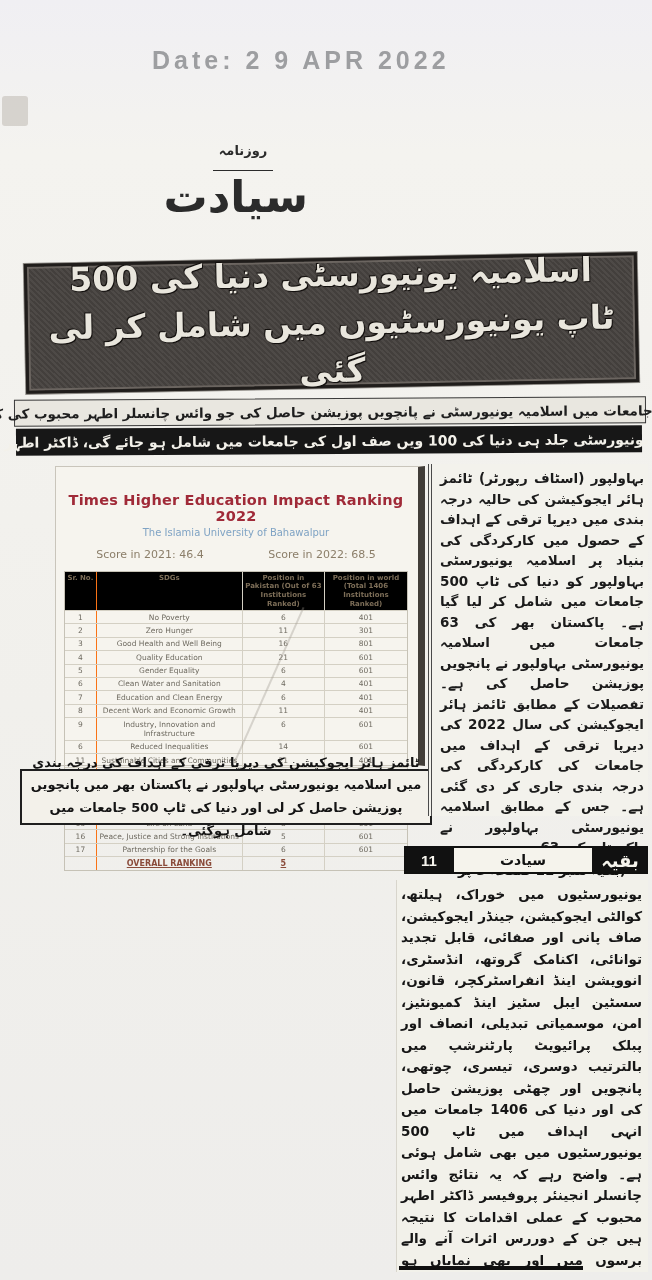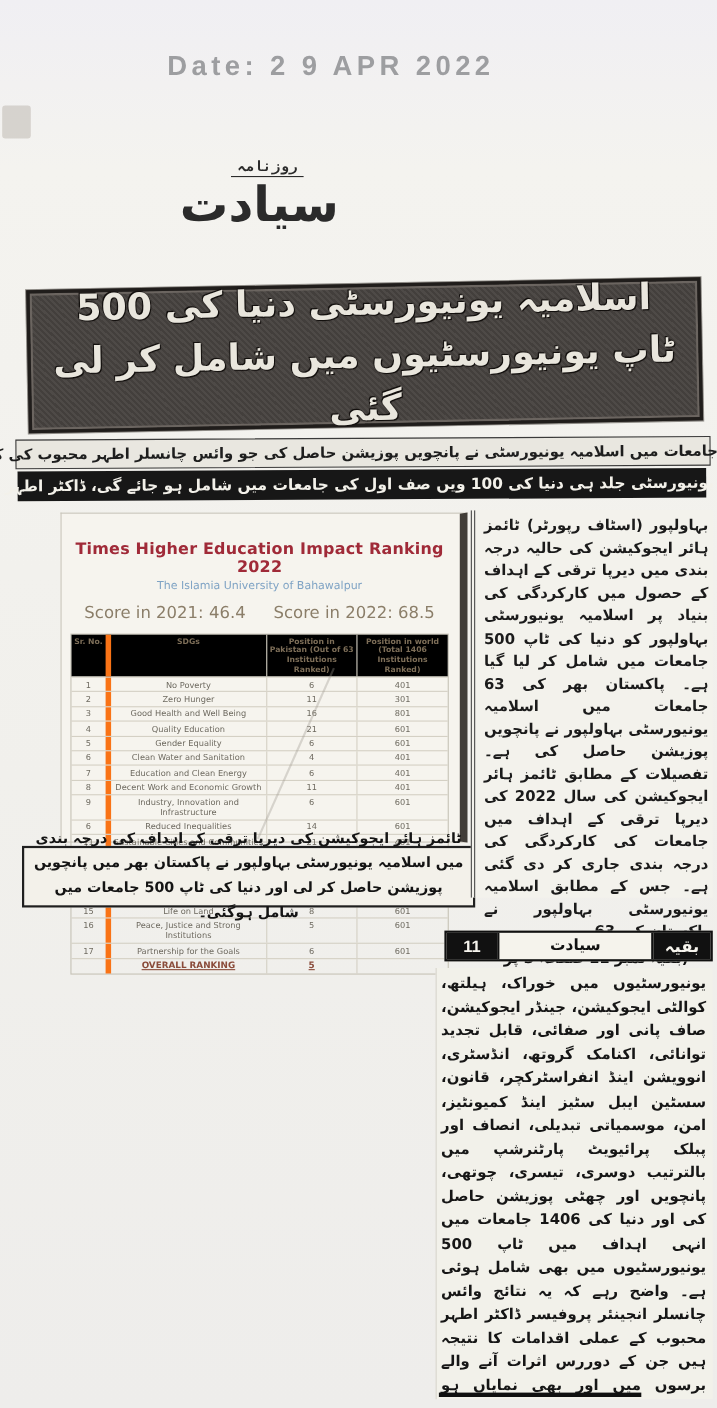--- a/index.html
+++ b/index.html
@@ -11,21 +11,21 @@
   .paper{position:absolute;left:0;top:0;width:652px;height:1280px;
     background:linear-gradient(180deg,#f0eff3 0%,#f4f3ef 12%,#f1f0ec 55%,#eeedeb 100%);}
   .rtl{direction:rtl;unicode-bidi:embed;}
   
   .stamp{position:absolute;left:152px;top:46px;width:320px;
     color:#8f9093;font-size:25px;font-weight:bold;letter-spacing:4px;
     font-family:"Liberation Sans",sans-serif;opacity:.85;}
   
   .masthead{position:absolute;left:178px;top:140px;width:130px;text-align:center;color:#2b2b2b;}
   .masthead .tagline{font-size:13px;font-weight:bold;border-bottom:1.5px solid #2b2b2b;
-    display:inline-block;padding:0 6px 1px;font-family:Liberation Mono, monospace;}
+    display:inline-block;padding:0 6px 12px;}
   .masthead .title{font-size:44px;font-weight:bold;line-height:1.2;margin-top:0;}
   
   .banner{position:absolute;left:25px;top:258px;width:613px;height:130px;
     background:
       repeating-linear-gradient(45deg,rgba(255,255,255,.04) 0 2px,rgba(0,0,0,.06) 2px 4px),
       #474340;
     border:3px solid #201d1b;box-shadow:inset 0 0 0 2px #6b6560, 0 0 0 1px #8d8a85;
     transform:rotate(-1.1deg);display:flex;align-items:center;justify-content:center;padding:4px 10px;box-sizing:border-box;}
   .banner .headline-text{color:#e9e6dd;font-size:33px;font-weight:bold;text-align:center;line-height:1.45;
     text-shadow:0 0 2px #14110f,1px 1px 0 #14110f,-1px -1px 0 #14110f;}
@@ -35,46 +35,46 @@
     transform:rotate(-.3deg);}
   .strip1 .t{color:#1e1e1e;font-size:13.5px;font-weight:bold;white-space:nowrap;}
   .strip2{position:absolute;left:16px;top:427px;width:626px;height:27px;
     background:#171717;display:flex;align-items:center;justify-content:center;transform:rotate(-.3deg);}
   .strip2 .t{color:#f3f1ea;font-size:14px;font-weight:bold;white-space:nowrap;}
   
   .tablebox{position:absolute;left:55px;top:466px;width:370px;height:300px;box-sizing:border-box;
     background:#f6f4ee;border:1px solid #c9c5bb;border-right:7px solid #413d38;padding:25px 10px 4px 8px;}
   .tbl-title{text-align:center;font-size:14.5px;font-weight:bold;letter-spacing:.2px;}
   .tbl-sub{text-align:center;font-size:10px;margin-top:3px;filter:blur(.4px);}
-  .tbl-scores{display:flex;justify-content:space-around;margin-top:10px;font-size:15px;color:#8b7e69;filter:blur(.5px);}
+  .tbl-scores{display:flex;justify-content:space-around;margin-top:10px;font-size:11px;color:#8b7e69;filter:blur(.5px);}
   .tgrid{margin-top:10px;border:1px solid #c6c2b6;filter:blur(.45px);}
   .trow{display:flex;border-top:1px solid #d4d0c4;}
   .trow.head{border-top:none;background:#000000;}
   .tcell{font-size:7.5px;color:#6e6a60;text-align:center;padding:1.5px 2px;box-sizing:border-box;line-height:1.25;}
-  .c0{width:9%;}.c1{width:43%;border-left:5px solid #f97316;border-right:1px solid #d4d0c4;}
+  .c0{width:9%;}.c1{width:43%;border-left:1px solid #f97316;border-right:1px solid #d4d0c4;}
   .c2{width:24%;border-right:1px solid #d4d0c4;}.c3{width:24%;}
   .trow.head .tcell{color:#7d6e58;font-weight:bold;font-size:7px;}
   .trow.overall .tcell{font-weight:bold;color:#8a4b3a;font-size:8px;text-decoration:underline;}
   
   .caption{position:absolute;left:20px;top:769px;width:412px;height:56px;box-sizing:border-box;
     border:2.5px solid #1f1f1f;background:#f3f1ea;display:flex;align-items:center;justify-content:center;padding:2px 8px;}
   .caption .t{font-size:13px;font-weight:bold;color:#141414;text-align:center;line-height:1.75;}
   
   .rightcol{position:absolute;left:428px;top:464px;width:220px;height:352px;box-sizing:border-box;
     border-left:4px double #4a4a4a;padding:4px 4px 0 8px;background:#f3f2ec;}
   .rightcol .body{font-size:13.5px;line-height:20.5px;font-weight:600;color:#1b1b1b;text-align:justify;}
   .rightcol .note{font-size:13.5px;font-weight:bold;color:#111;text-align:center;margin-top:4px;}
   
   .contbar{position:absolute;left:404px;top:846px;width:244px;height:28px;box-sizing:border-box;
     border:2px solid #101010;display:flex;background:#f5f3ec;}
   .contbar .box{background:#111;color:#f6f4ed;font-weight:bold;display:flex;align-items:center;justify-content:center;}
   .contbar .num{width:46px;font-size:15px;font-family:"Liberation Sans",sans-serif;}
   .contbar .mid{flex:1;display:flex;align-items:center;justify-content:center;
     font-size:14px;font-weight:bold;color:#111;border-left:2px solid #111;border-right:2px solid #111;}
-  .contbar .lbl{width:52px;font-size:15px;}
+  .contbar .lbl{width:52px;font-size:18px;}
   
   .contblock{position:absolute;left:396px;top:880px;width:252px;height:392px;box-sizing:border-box;
     background:#f2f1ea;padding:4px 6px 0 4px;overflow:hidden;border-left:1px solid #d8d5cc;}
   .contblock .body{font-size:13.5px;line-height:21.5px;font-weight:600;color:#161616;text-align:justify;}
   .endrule{position:absolute;left:399px;top:1266px;width:184px;height:4px;background:#101010;}
   
   .smudge{position:absolute;left:2px;top:96px;width:26px;height:30px;background:#b9b4ac;opacity:.5;border-radius:3px;}
   .fold{position:absolute;left:268px;top:600px;width:2px;height:170px;background:#9a968c;opacity:.35;transform:rotate(24deg);}
 </style>
 </head>

